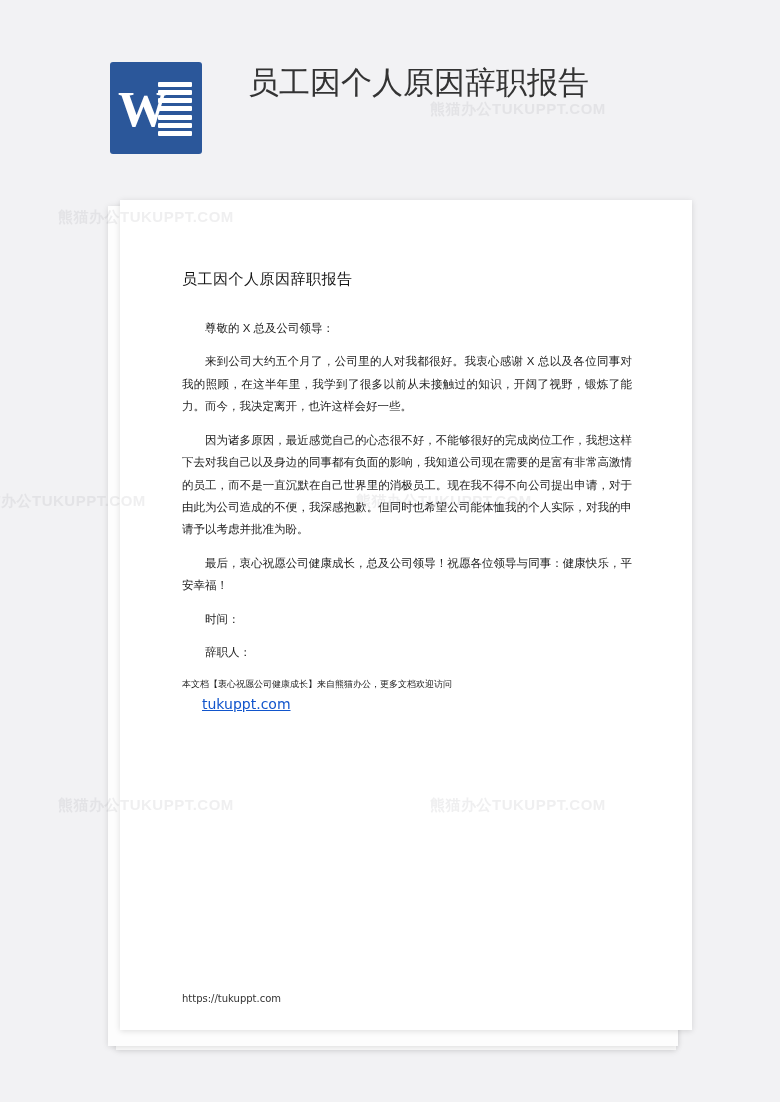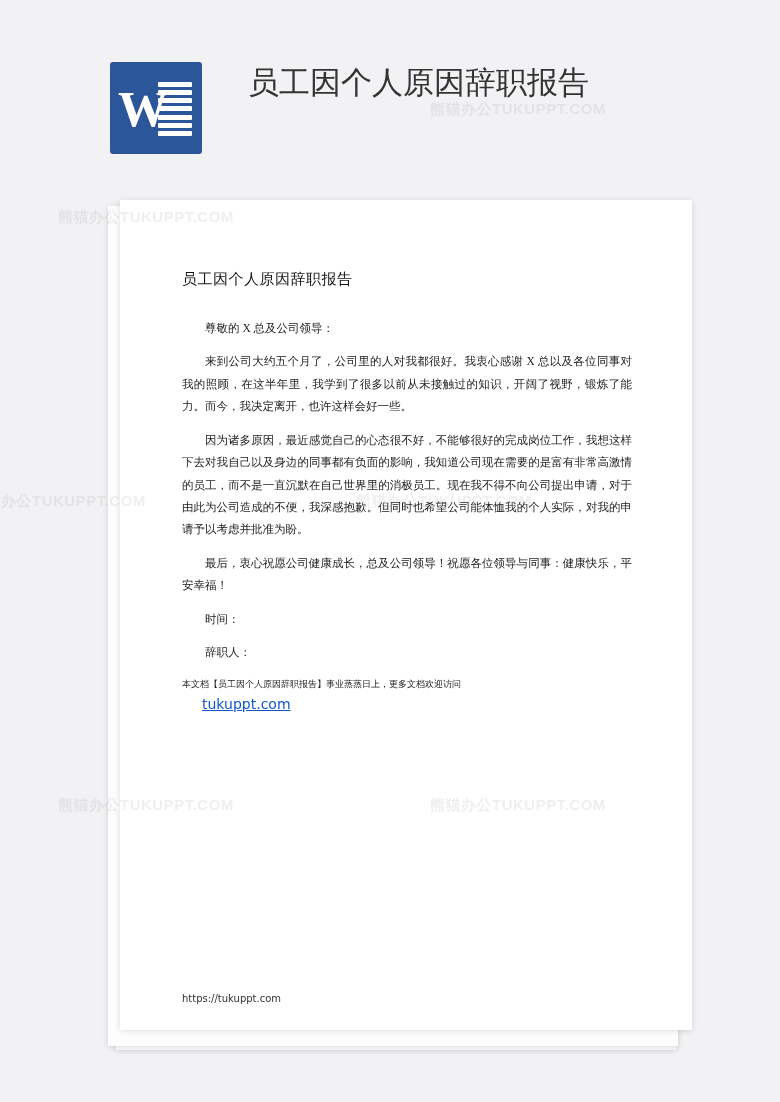--- a/index.html
+++ b/index.html
@@ -149,21 +149,21 @@
     letter-spacing: 0.5px;
     font-family: "DejaVu Serif", serif;
   }
   .doc-p {
     font-size: 11.5px;
     line-height: 1.95;
     margin: 0 0 11px 0;
     text-align: justify;
     text-indent: 23px;
     color: #1d1d1d;
-    font-family: Liberation Serif, serif;
+    font-family: Liberation Sans, sans-serif;
   }
   .doc-p.noindent {
     text-indent: 23px;
   }
   .doc-note {
     margin-top: 14px;
     font-size: 9px;
     line-height: 1.7;
     color: #1d1d1d;
     font-family: "DejaVu Sans", sans-serif;
@@ -198,21 +198,21 @@
       <h2 class="doc-heading">员工因个人原因辞职报告</h2>
 
       <p class="doc-p noindent">尊敬的 X 总及公司领导：</p>
       <p class="doc-p">来到公司大约五个月了，公司里的人对我都很好。我衷心感谢 X 总以及各位同事对我的照顾，在这半年里，我学到了很多以前从未接触过的知识，开阔了视野，锻炼了能力。而今，我决定离开，也许这样会好一些。</p>
       <p class="doc-p">因为诸多原因，最近感觉自己的心态很不好，不能够很好的完成岗位工作，我想这样下去对我自己以及身边的同事都有负面的影响，我知道公司现在需要的是富有非常高激情的员工，而不是一直沉默在自己世界里的消极员工。现在我不得不向公司提出申请，对于由此为公司造成的不便，我深感抱歉。但同时也希望公司能体恤我的个人实际，对我的申请予以考虑并批准为盼。</p>
       <p class="doc-p">最后，衷心祝愿公司健康成长，总及公司领导！祝愿各位领导与同事：健康快乐，平安幸福！</p>
       <p class="doc-p noindent">时间：</p>
       <p class="doc-p noindent">辞职人：</p>
 
       <div class="doc-note">
-        <span>本文档【员工因个人原因辞职报告】事业蒸蒸日上，更多文档欢迎访问</span>
+        <span>本文档【衷心祝愿公司健康成长】来自熊猫办公，更多文档欢迎访问</span>
         <br>
         <a class="doc-link" href="#">tukuppt.com</a>
       </div>
     </div>
     <div class="doc-footer-url">https://tukuppt.com</div>
   </div>
 </div>
 
 <div class="header">
   <div class="word-logo">

